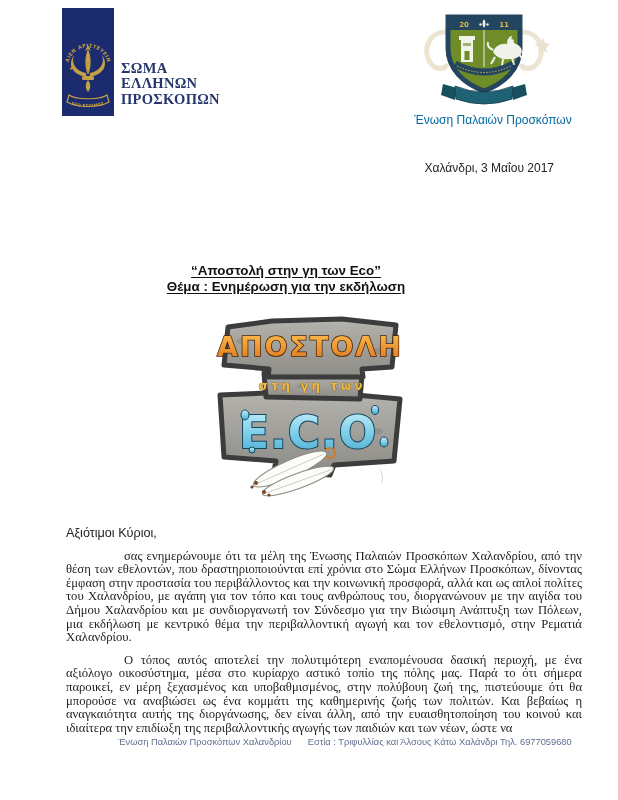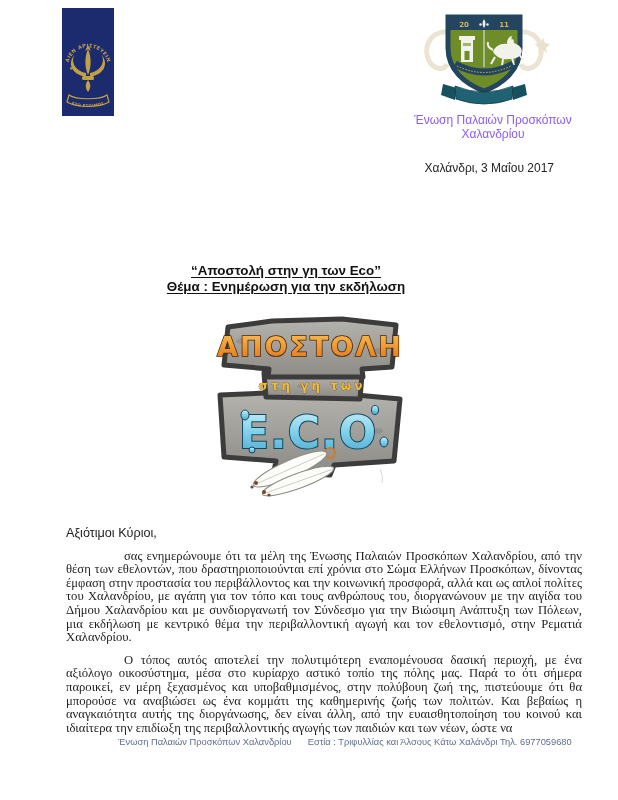--- a/index.html
+++ b/index.html
@@ -13,21 +13,21 @@
   .sep-logo-svg { position:absolute; left:62px; top:8px; }
   .org-name {
     position:absolute; left:121px; top:61px;
     font-family:"Liberation Serif", serif; font-weight:bold;
     font-size:14.5px; line-height:15.3px; letter-spacing:.3px;
     color:#26356d; white-space:nowrap;
   }
   .crest-svg { position:absolute; left:415px; top:10px; }
   .crest-caption {
     position:absolute; left:413px; top:114px; width:160px;
-    text-align:center; font-size:12px; line-height:13.5px; color:#8b5cf6;
+    text-align:center; font-size:12px; line-height:13.5px; color:#0369a1;
   }
 
   
   .date-line {
     position:absolute; top:161px; right:64px;
     font-size:12px; color:#232323;text-align:right;
   }
 
   
   .subject {
@@ -79,20 +79,25 @@
       <path d="M26 72 C23 76 23 80 26 84 C29 80 29 76 26 72 Z"></path>
       <text x="7" y="62" font-size="5" font-family="'DejaVu Sans',sans-serif">★</text>
       <text x="38" y="62" font-size="5" font-family="'DejaVu Sans',sans-serif">★</text>
     </g>
     <path d="M7 87 C14 92 38 92 45 87 L47 94 C36 100 16 100 5 94 Z" fill="none" stroke="#c2a145" stroke-width="1.2"></path>
     <text font-size="3.9" font-weight="bold" fill="#c2a145" letter-spacing="0.3" font-family="'DejaVu Sans',sans-serif">
       <textPath href="#arcRib" startOffset="50%" text-anchor="middle">ΕΣΟ ΕΤΟΙΜΟΣ</textPath>
     </text>
   </svg>
 
+  <div class="org-name">
+    <div>ΣΩΜΑ</div>
+    <div>ΕΛΛΗΝΩΝ</div>
+    <div>ΠΡΟΣΚΟΠΩΝ</div>
+  </div>
 
   <svg class="crest-svg" width="170" height="100" viewBox="0 0 170 100">
 
     <g stroke="#eae1cd" fill="none" stroke-width="5" opacity="0.9">
       <path d="M34 22 C14 20 6 40 16 54 C22 60 30 60 32 54"></path>
       <path d="M104 22 C124 20 132 40 122 54 C116 60 108 60 106 54"></path>
       <path d="M69 6 C62 24 62 44 69 60"></path>
     </g>
     <path d="M128 28 l2 5 5 1 -4 4 1 5 -4 -3 -5 3 1 -5 -4 -4 5 -1 z" fill="#eae1cd"></path>
 
@@ -126,21 +131,20 @@
 
     <g>
       <path d="M28 74 L42 78 L40 90 L26 85 Z" fill="#17505f"></path>
       <path d="M110 74 L96 78 L98 90 L112 85 Z" fill="#17505f"></path>
       <path d="M40 76 Q69 88 98 76 L97 89 Q69 99 41 89 Z" fill="#1f6274" stroke="#143c49" stroke-width="0.8"></path>
     </g>
   </svg>
 
   <div class="crest-caption">
     <div>Ένωση Παλαιών Προσκόπων</div>
-    <div>Χαλανδρίου</div>
   </div>
 
   <div class="date-line">Χαλάνδρι, 3 Μαΐου 2017</div>
 
   <div class="subject">
     <div class="u">“Αποστολή στην γη των Eco”</div>
     <div class="u">Θέμα : Ενημέρωση για την εκδήλωση</div>
   </div>
 
   <svg class="eco-logo-svg" width="195" height="190" viewBox="0 0 195 190">

